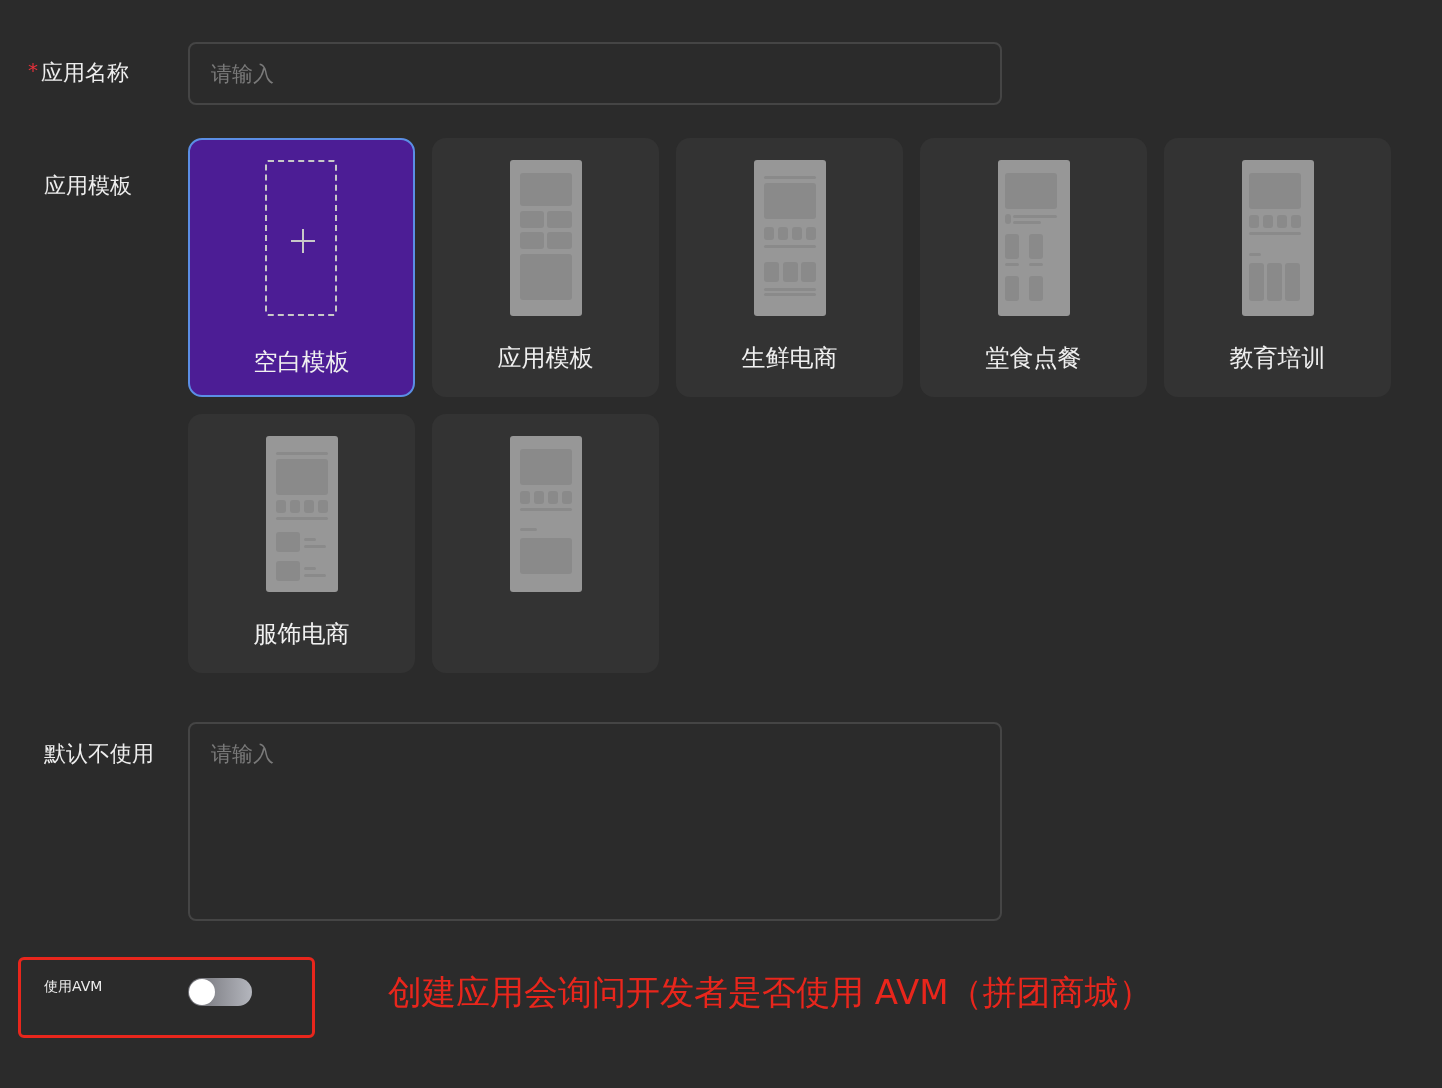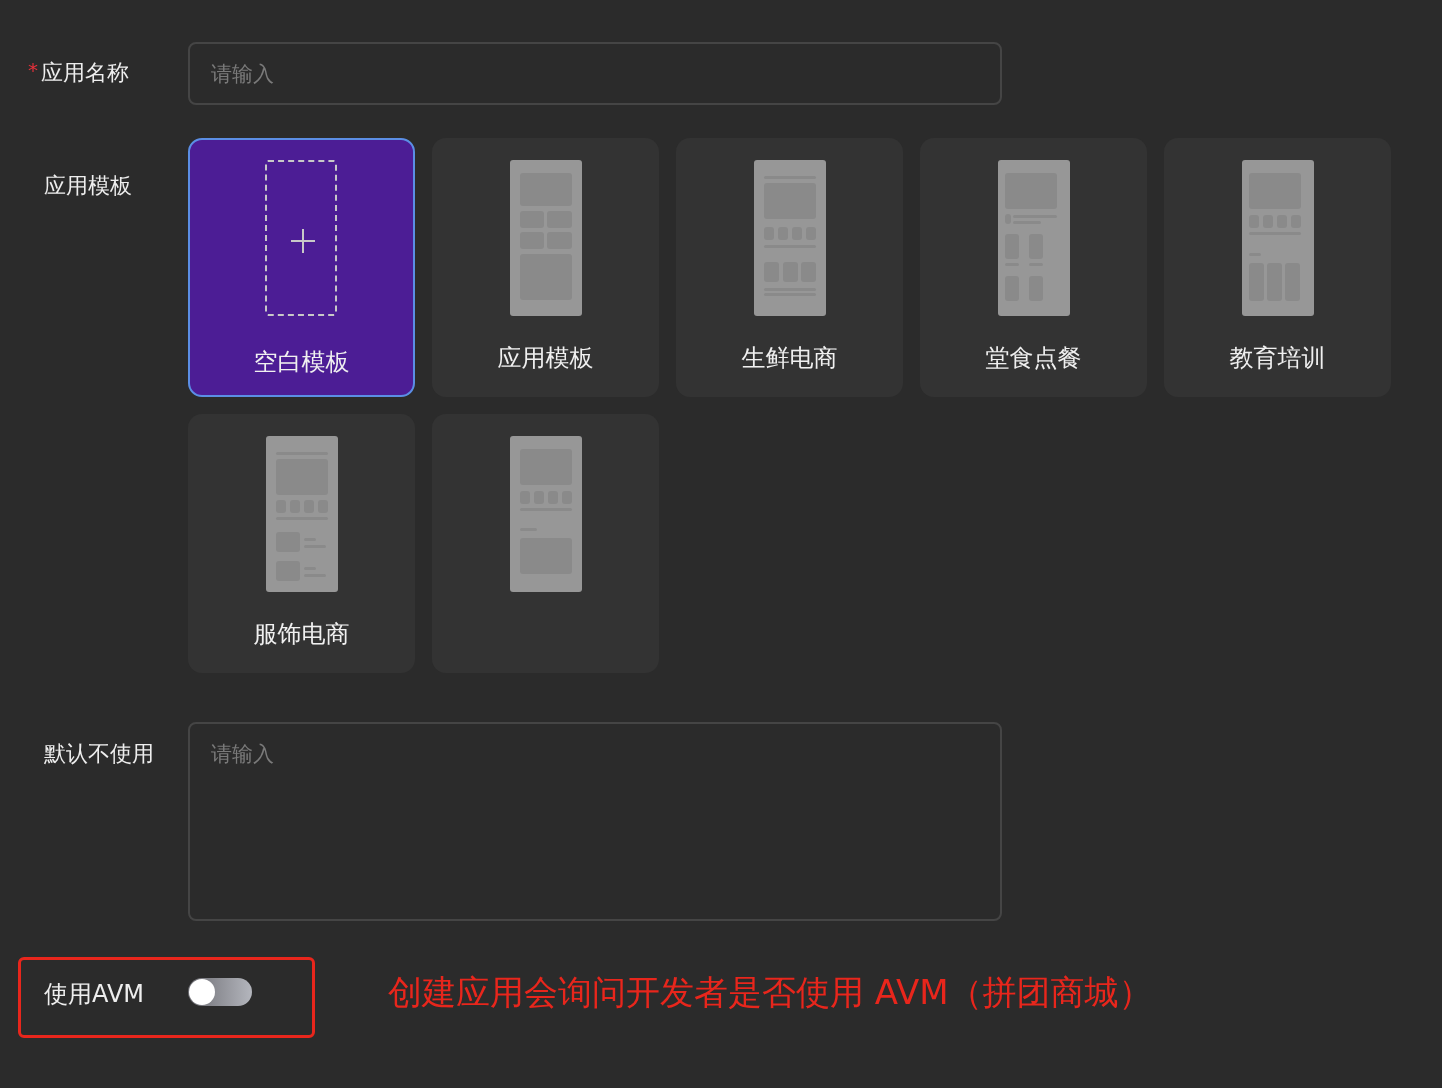--- a/index.html
+++ b/index.html
@@ -147,18 +147,18 @@
     <div class="b" style="left:10px;top:72px;width:52px;height:3px;"></div>
     <div class="b" style="left:10px;top:92px;width:17px;height:3px;"></div>
     <div class="b" style="left:10px;top:102px;width:52px;height:36px;"></div>
   </div>
 </div>
 
 <div class="label" style="left:44px; top:739px;">默认不使用</div>
 <textarea class="input" style="top: 722px; height: 199px;" placeholder="请输入"></textarea>
 
 <div class="hl-box"></div>
-<div class="label" style="left:44px; top:978px; font-size:24px;">使用AVM</div>
+<div class="label" style="left:44px; top:978px; font-size:14px;">使用AVM</div>
 <div class="switch">
   <div class="knob"></div>
 </div>
 
 <div class="annot">创建应用会询问开发者是否使用 AVM（拼团商城）</div>
 
 </body></html>

